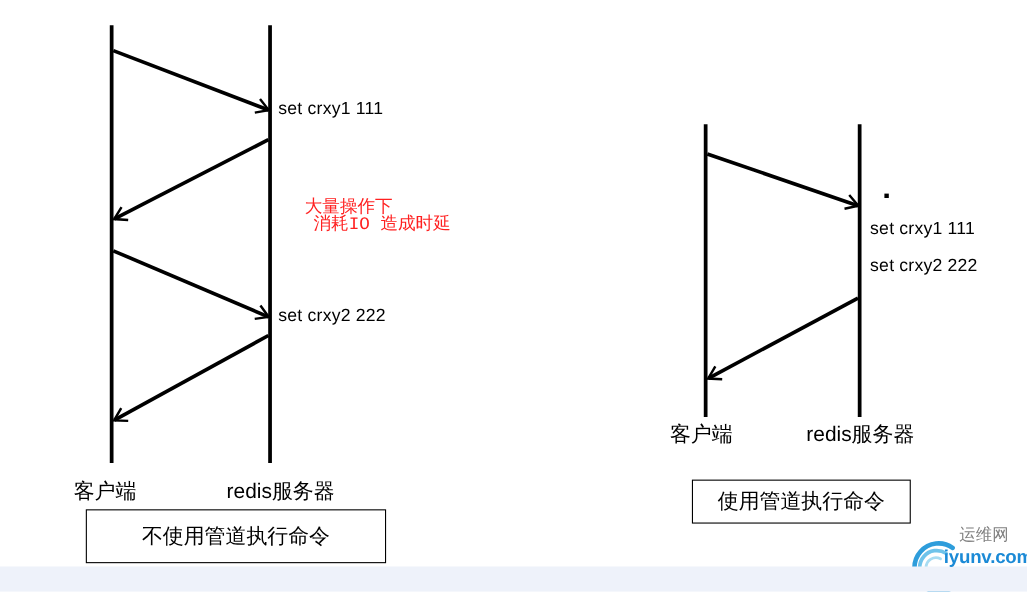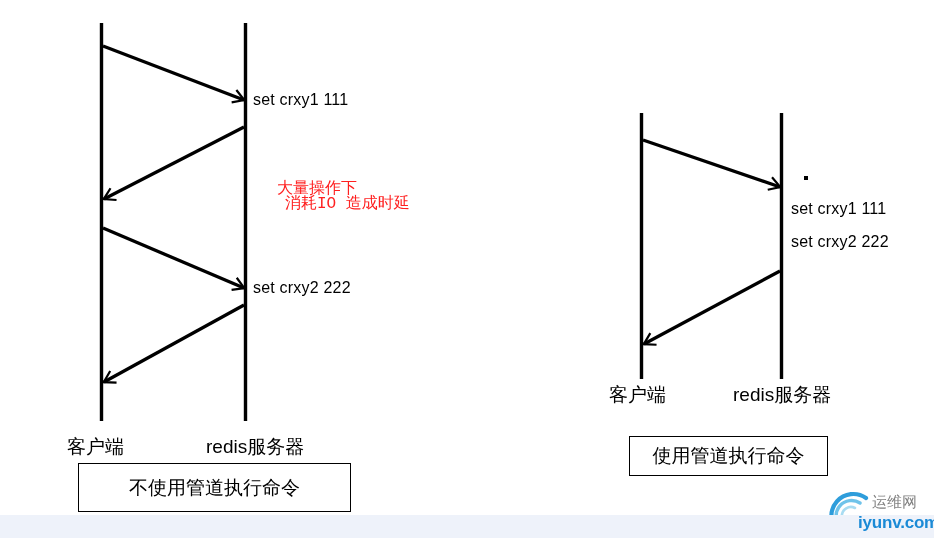--- a/index.html
+++ b/index.html
@@ -68,21 +68,21 @@
   .dot-mark {
     position: absolute;
     width: 4px;
     height: 4px;
     background: #000000;
   }
   
   #watermark {
     position: absolute;
     left: 834px;
-    top: 492px;
+    top: 476px;
     width: 100px;
     height: 46px;
   }
   #watermark .wm-cn {
     position: absolute;
     left: 38px;
     top: 1px;
     font-size: 15px;
     color: #808080;
     font-family: "DejaVu Sans", "Liberation Sans", sans-serif;

